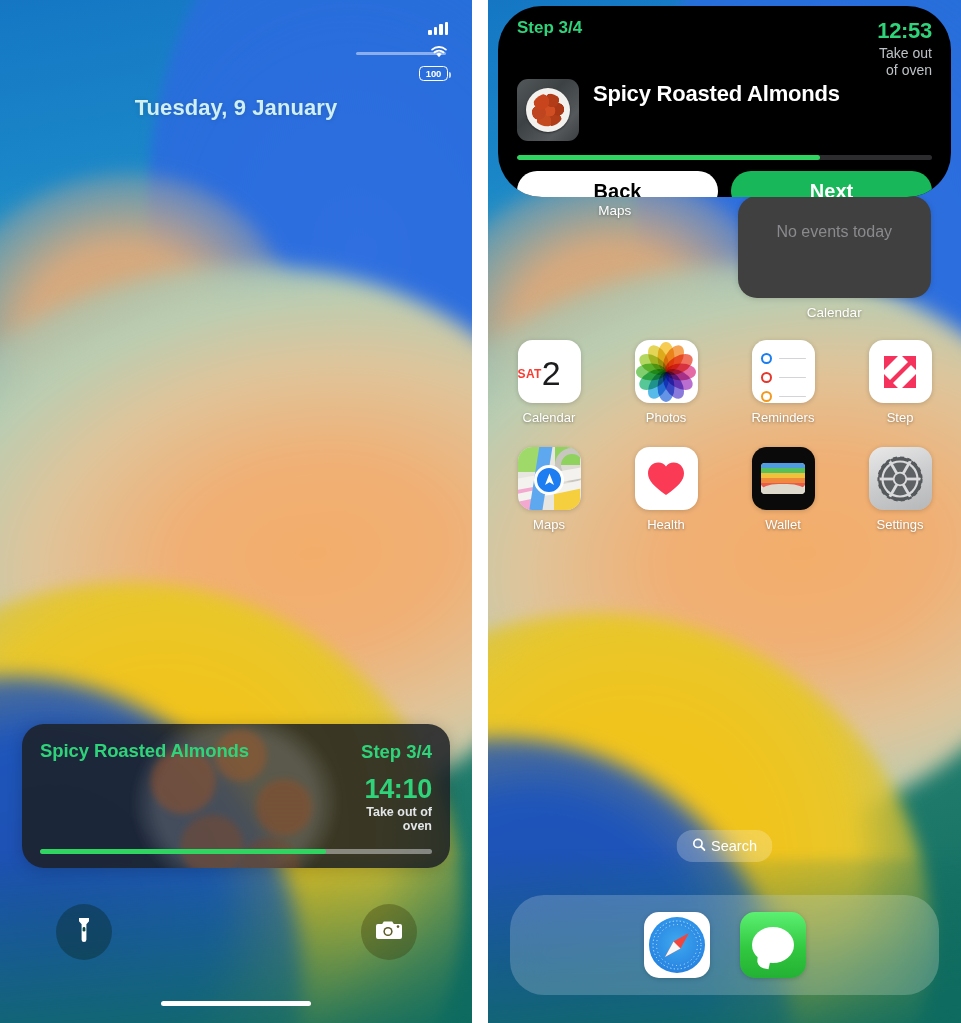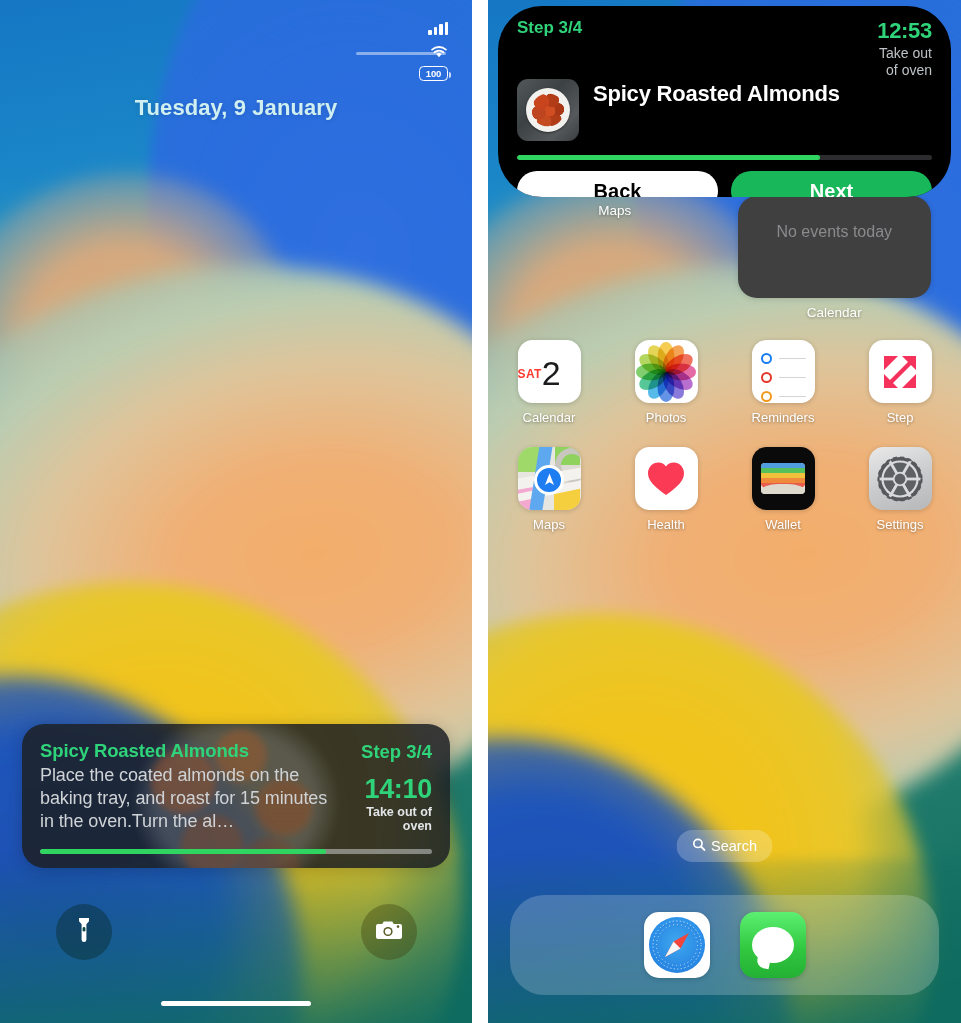--- a/index.html
+++ b/index.html
@@ -384,21 +384,20 @@
     <div class="sb-underline"></div>
 
     <div class="lock-date">Tuesday, 9 January</div>
 
     <div class="la-card">
       <div class="art"></div>
       <div class="la-inner">
         <div class="la-row">
           <div class="la-left">
             <div class="la-title">Spicy Roasted Almonds</div>
-            <div class="la-body">Place the coated almonds on the baking tray, and roast for 15 minutes in the oven.Turn the al…</div>
           </div>
           <div class="la-right">
             <div class="la-step">Step 3/4</div>
             <div class="la-timer">14:10</div>
             <div class="la-sub">Take out of oven</div>
           </div>
         </div>
       </div>
       <div class="la-progress">
         <div class="fill" id="lockFill" style="width: 73%;"></div>

